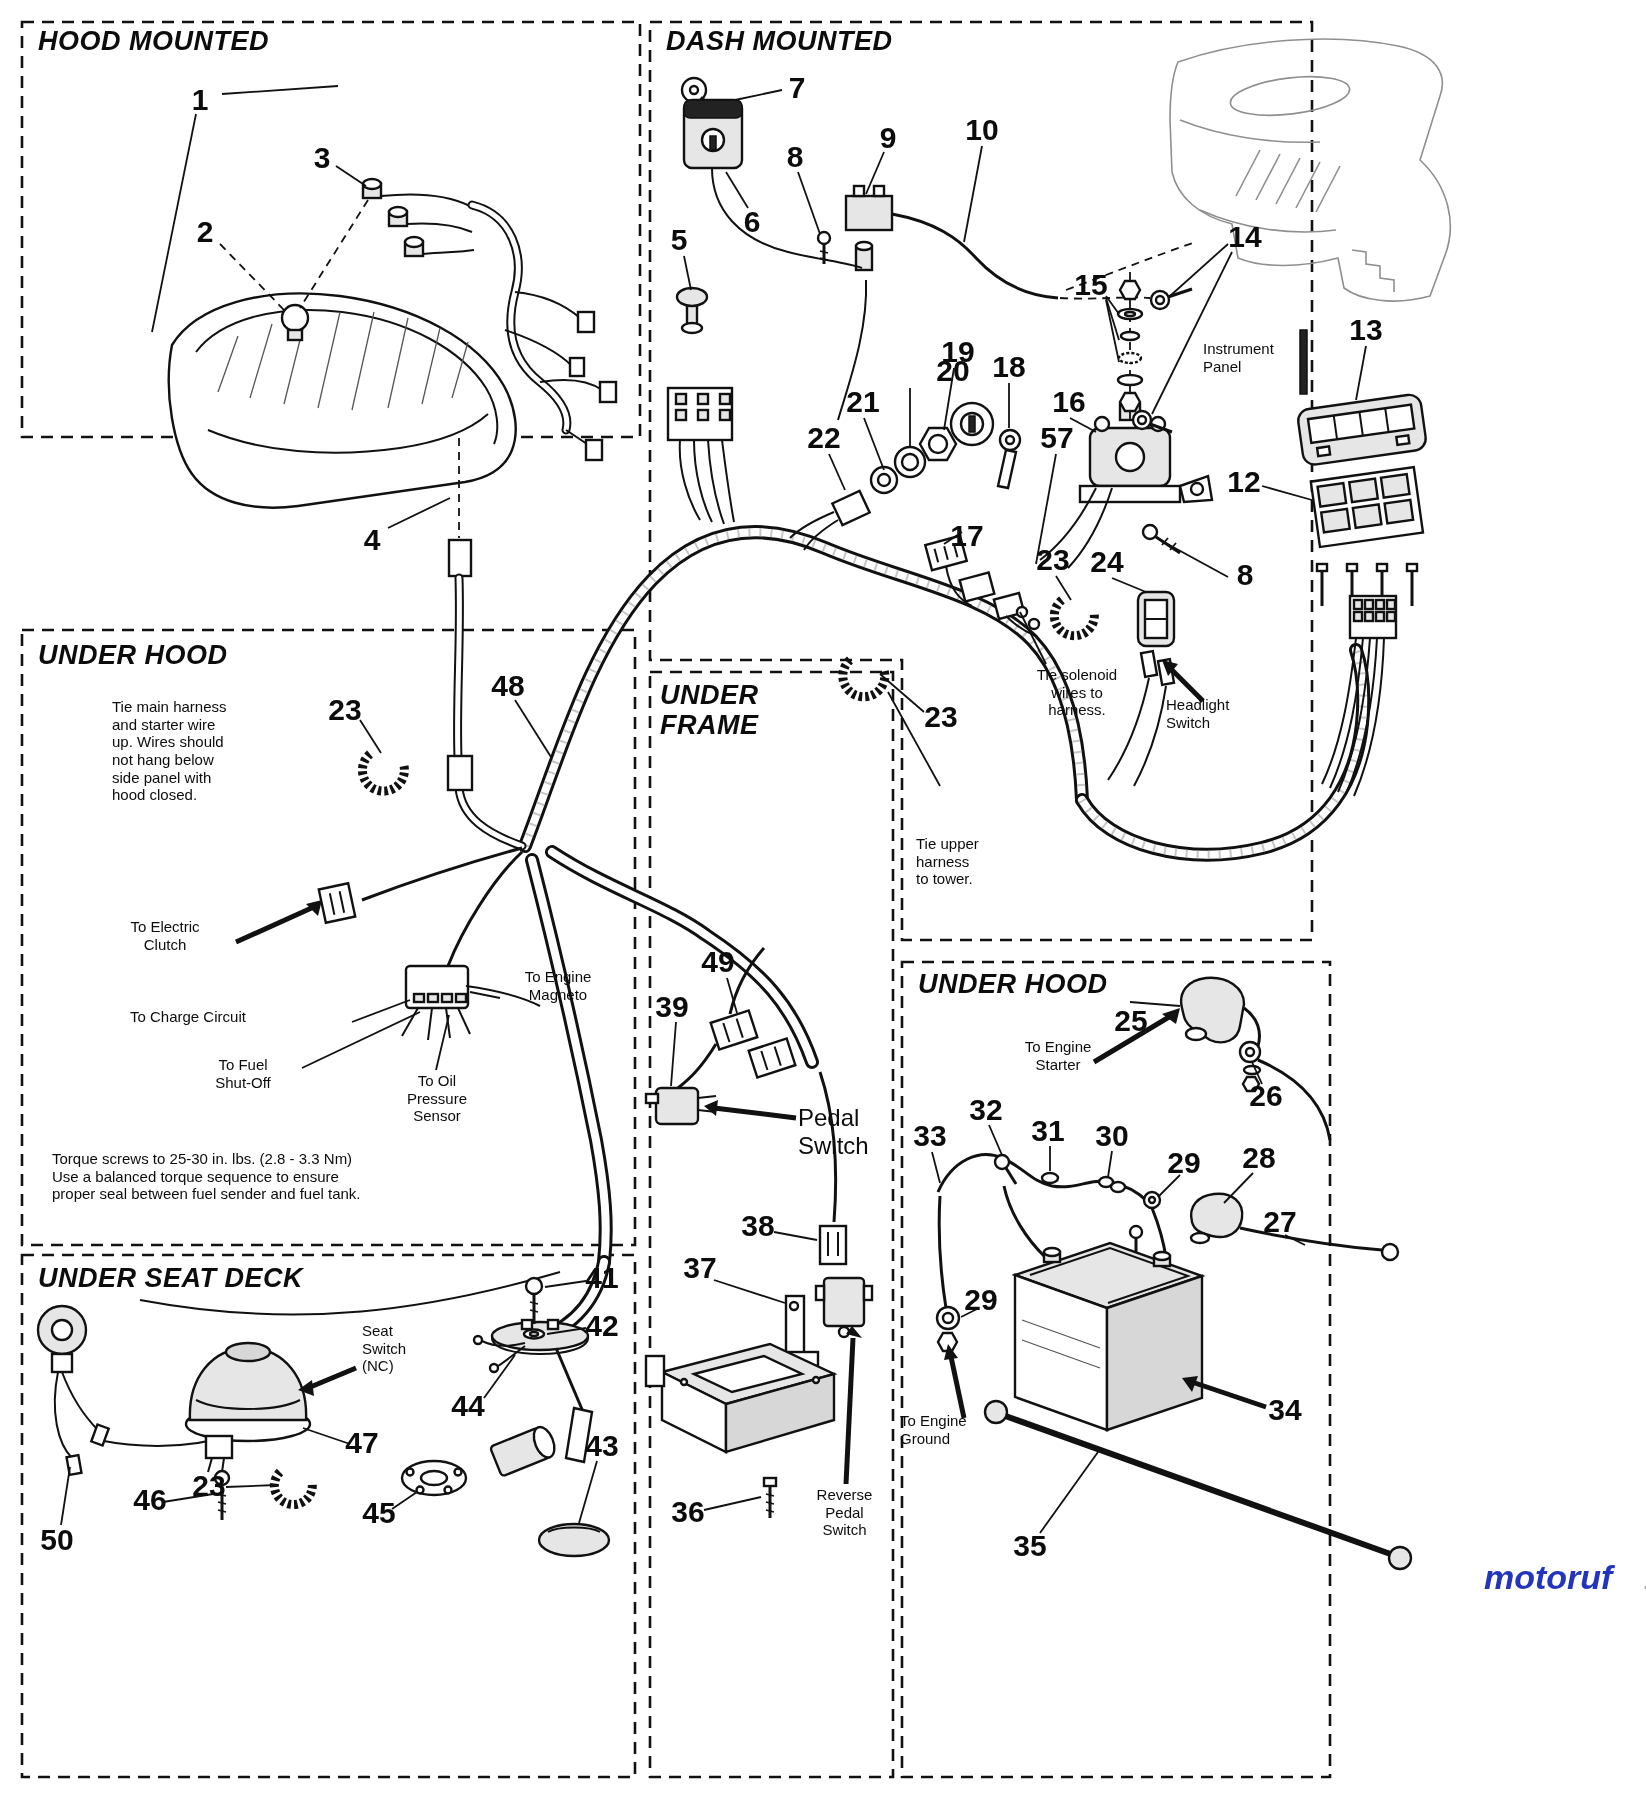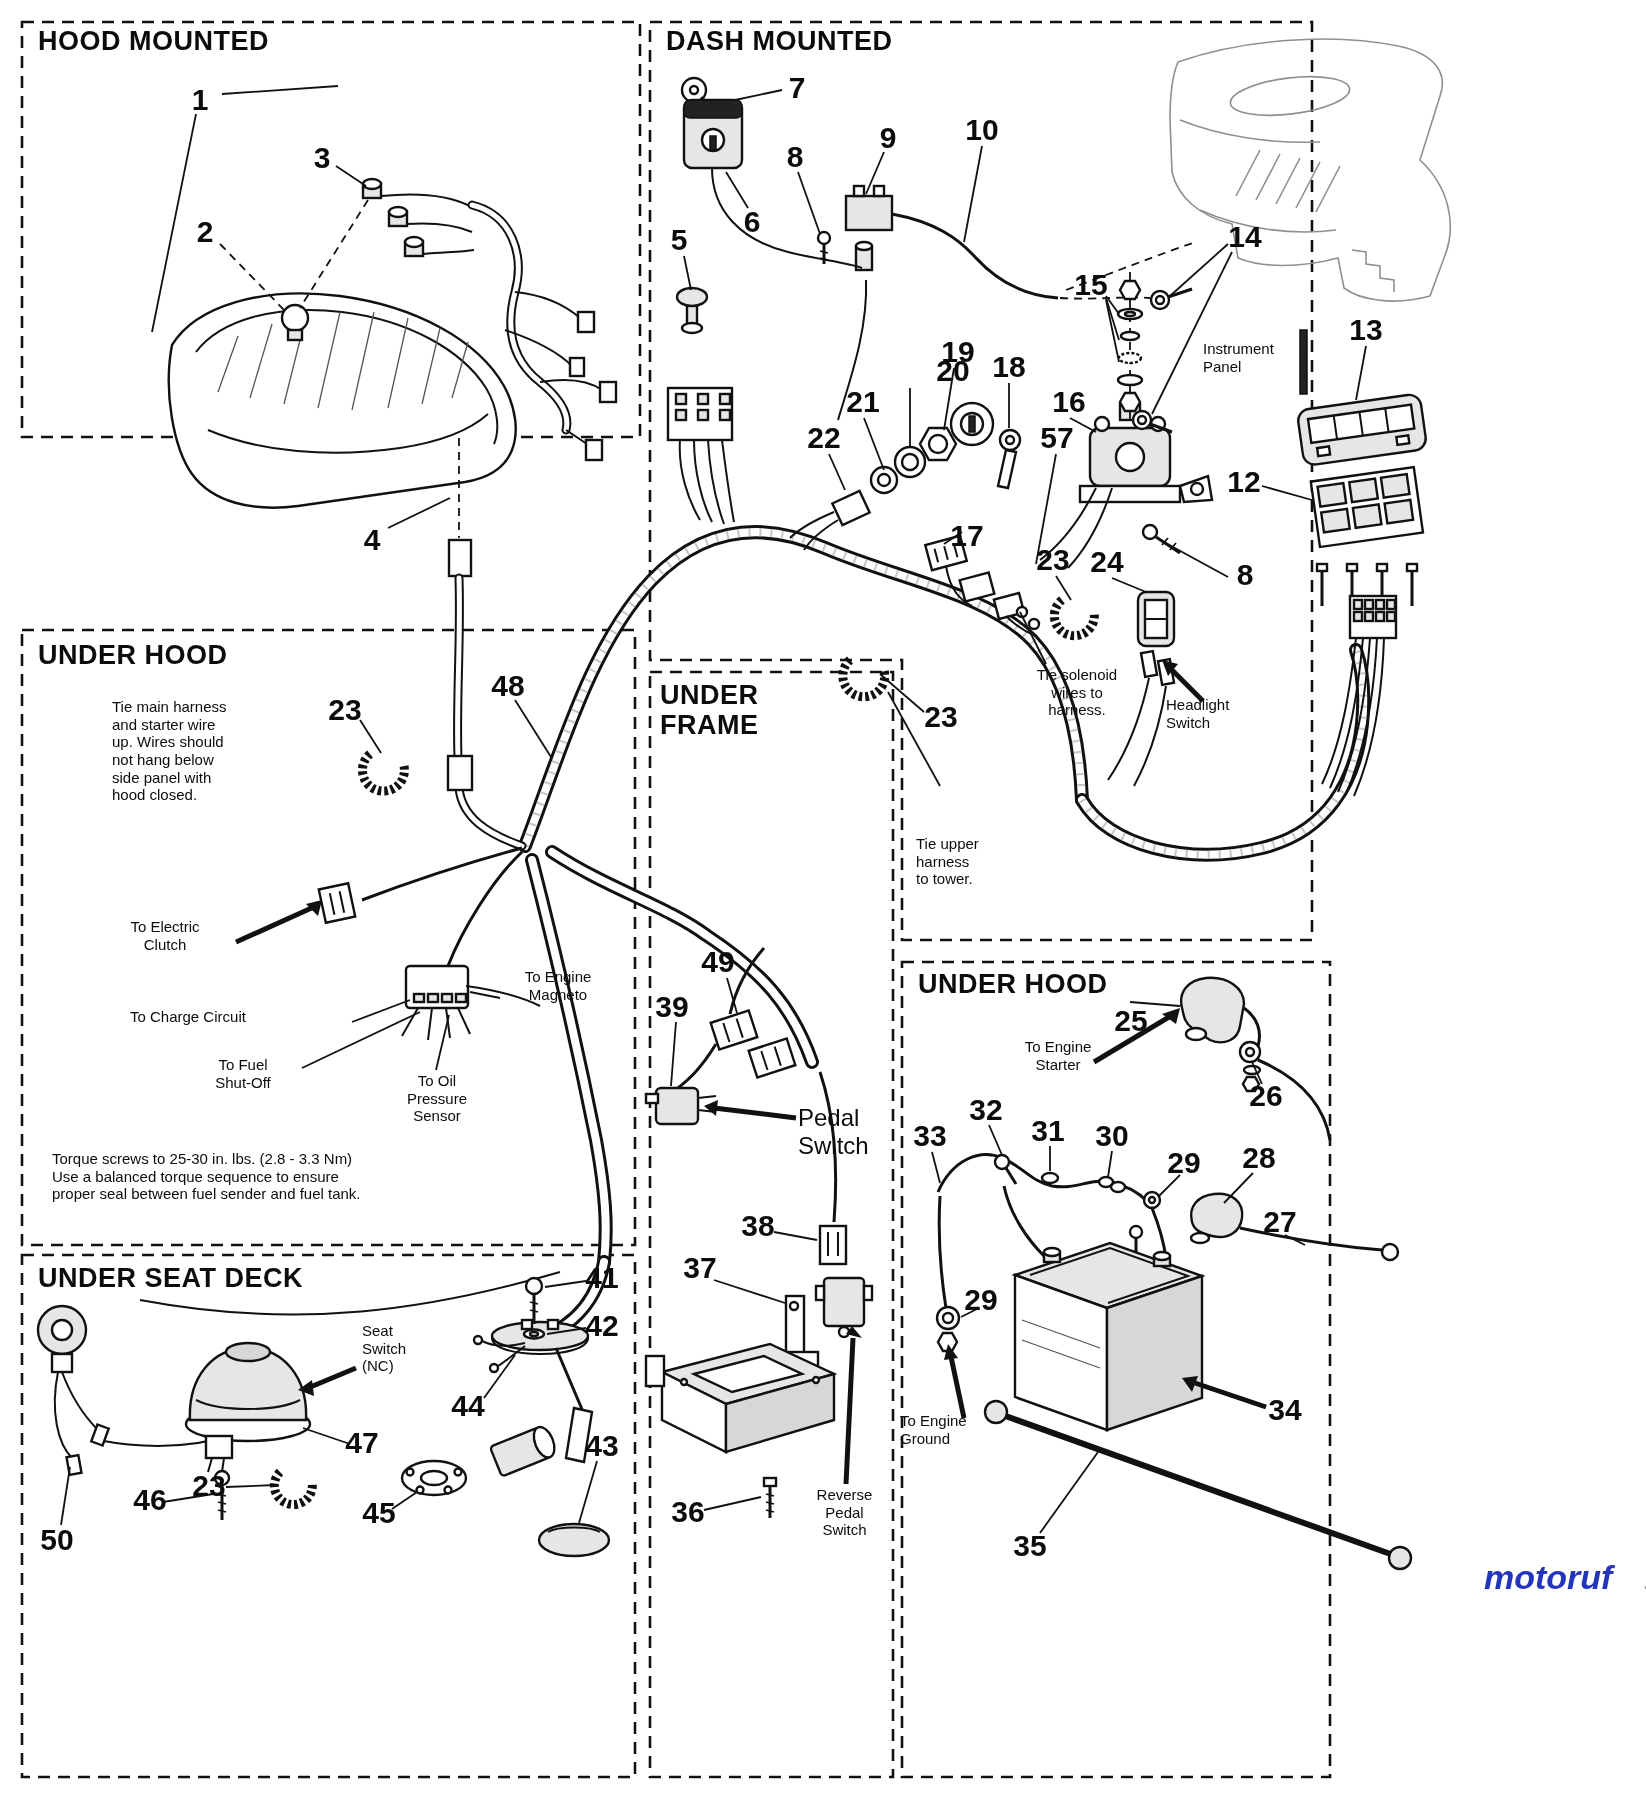--- a/index.html
+++ b/index.html
@@ -21,21 +21,21 @@
   .pd{fill:#222;stroke:#111;stroke-width:1.5;}
   .ld{fill:none;stroke:#111;stroke-width:1.8;}
   .dsh{stroke-dasharray:8 6;}
   .hat{fill:none;stroke:#555;stroke-width:1.3;}
   .ghost{fill:none;stroke:#8f8f8f;stroke-width:1.6;}
   .rib{fill:none;stroke:#111;stroke-width:9;stroke-dasharray:3.5 3;}
   .arr{fill:none;stroke:#111;stroke-width:5;}
   .ah{fill:#111;stroke:none;}
   
   .sectitle{position:absolute;font-weight:bold;font-size:27px;letter-spacing:.5px;
-            white-space:pre-line;line-height:1.12;}
+            white-space:pre-line;line-height:1.12;font-style:italic;}
   .callout{position:absolute;transform:translate(-50%,-50%);font-weight:bold;font-size:30px;}
   .ann{position:absolute;font-weight:normal;font-size:15px;line-height:1.18;white-space:pre-line;}
   .ann.normal{font-weight:normal;font-size:24px;}
   .wm{position:absolute;left:1484px;top:1558px;white-space:nowrap;}
   .wm-brand{font-weight:bold;font-style:italic;font-size:34px;color:#2335bd;}
   .wm-tld{font-size:18px;color:#9a9a9a;font-weight:bold;margin-left:31px;}
 </style>
 </head>
 <body>
 

